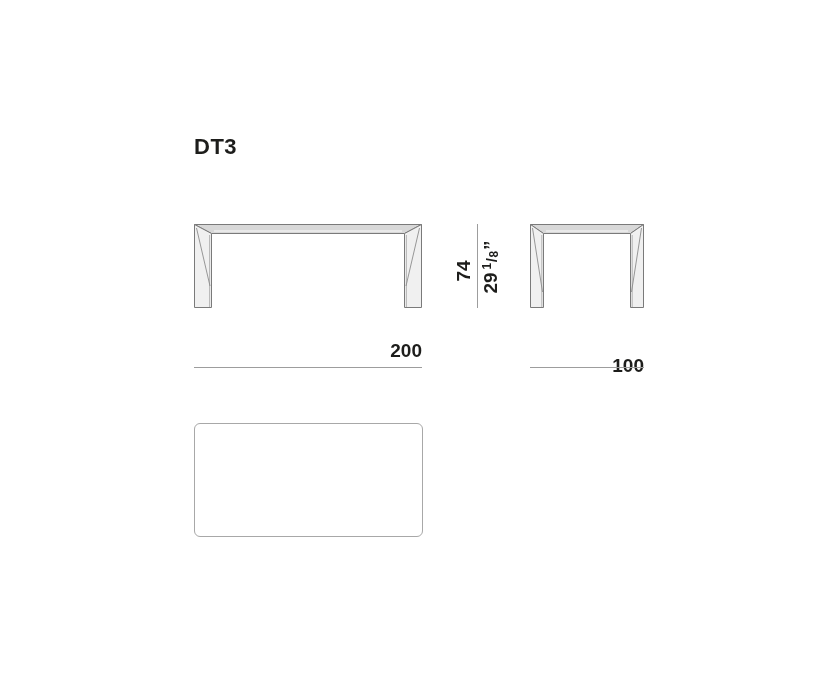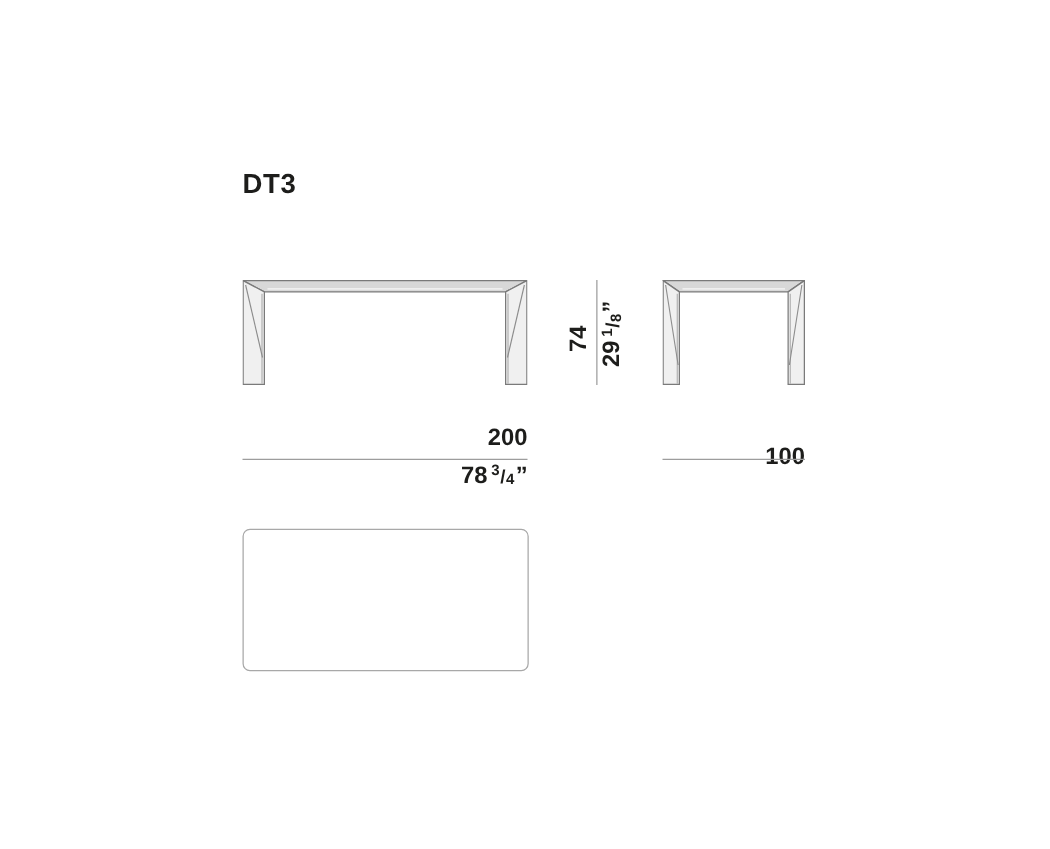--- a/index.html
+++ b/index.html
@@ -118,23 +118,20 @@
   <div class="abs dim-text vlabel" style="left:464px; top:271px;">74</div>
 
   <div class="abs dim-text vlabel" style="left:491px; top:267px;">
     <span>29</span><span class="frac"><sup>1</sup><span class="slash">/</span><sub>8</sub></span><span class="unit">”</span>
   </div>
 
   <div class="abs dim-text dim-row" style="left:194px; top:341px; width:228px;">200</div>
 
   <div class="abs dim-line-h" style="left:194px; top:367px; width:228px;"></div>
 
-  <div class="abs dim-text dim-row" style="left:194px; top:371px; width:228px;">
-    <span>78</span><span class="frac"><sup>3</sup><span class="slash">/</span><sub>4</sub></span><span class="unit">”</span>
-  </div>
 
   <div class="abs dim-text dim-row" style="left:530px; top:356px; width:114px;">100</div>
 
   <div class="abs dim-line-h" style="left:530px; top:367px; width:114px;"></div>
 
 
   <div class="abs plan-view"></div>
 
 </div>
 

